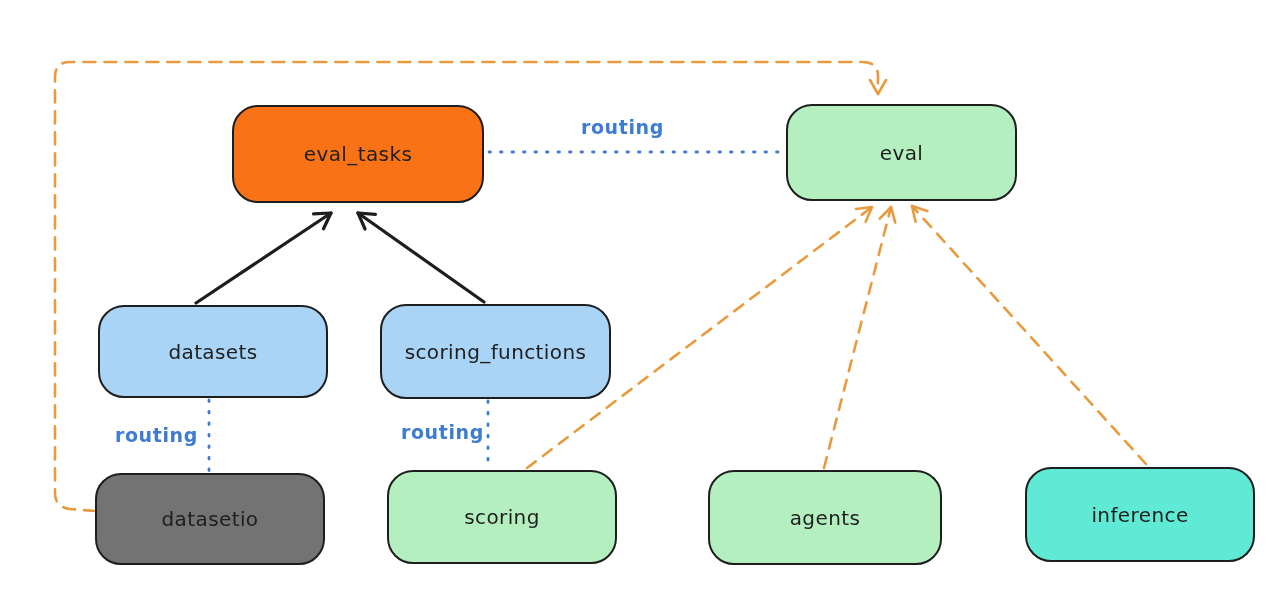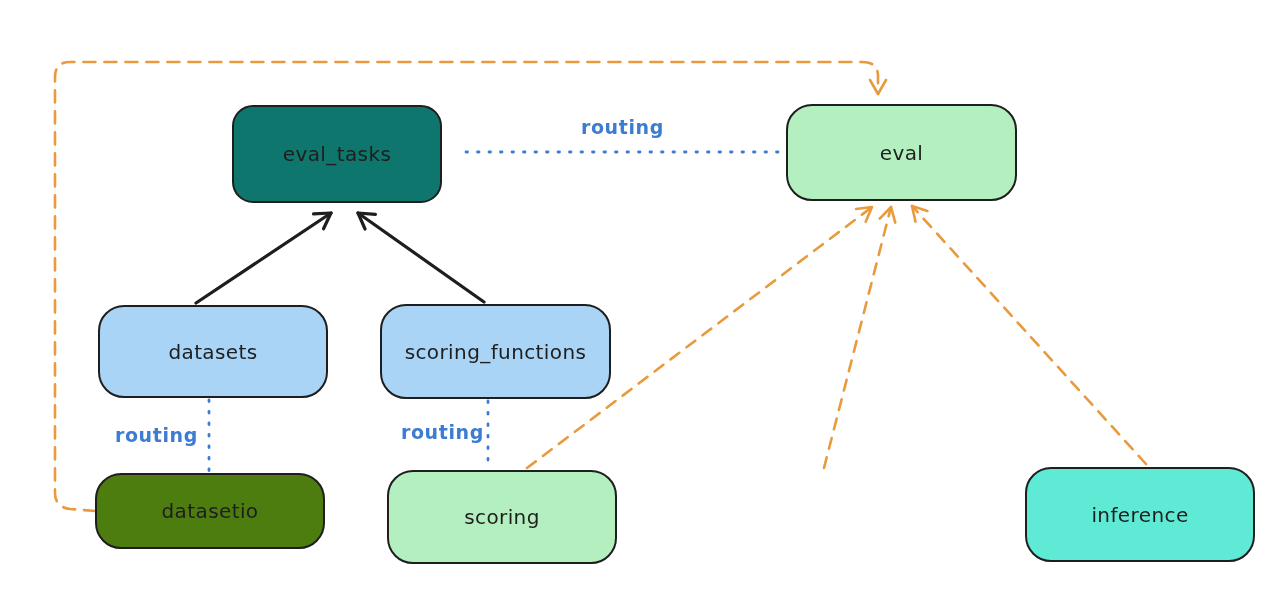--- a/index.html
+++ b/index.html
@@ -56,44 +56,47 @@
     <path d="M 466 152 L 784 152" fill="none" stroke-width="2.8" stroke-dasharray="1.5 10" stroke-linecap="round" stroke="#3d7cd0"></path>
     <path d="M 209 400 L 209 471" fill="none" stroke-width="2.8" stroke-dasharray="1.5 10" stroke-linecap="round" stroke="#3d7cd0"></path>
     <path d="M 488 401 L 488 468" fill="none" stroke-width="2.8" stroke-dasharray="1.5 10" stroke-linecap="round" stroke="#3d7cd0"></path>
 
     <path d="M 96 511 L 70 509 Q 55 507 55 493 L 55 77 Q 55 62 70 62 L 862 62 Q 878 62 878 76 L 878 94" fill="none" stroke-width="2.6" stroke-dasharray="12 9" stroke-linecap="round" marker-end="url(#mOrange)" stroke="#e89a3c"></path>
     <path d="M 527 468 L 872 207" fill="none" stroke-width="2.6" stroke-dasharray="11 9" stroke-linecap="round" marker-end="url(#mOrange)" stroke="#e89a3c"></path>
     <path d="M 824 468 L 891 207" fill="none" stroke-width="2.6" stroke-dasharray="11 9" stroke-linecap="round" marker-end="url(#mOrange)" stroke="#e89a3c"></path>
     <path d="M 1146 464 L 912 206" fill="none" stroke-width="2.6" stroke-dasharray="11 9" stroke-linecap="round" marker-end="url(#mOrange)" stroke="#e89a3c"></path>
   </svg>
 
-  <div class="node" style="left: 232px; top: 105px; width: 210px; height: 98px; background-color: #0f766e; border-radius: 21px;">
+  <div class="node" style="left: 232px; top: 105px; width: 252px; height: 98px; background-color: #f97316;">
     <span>eval_tasks</span>
   </div>
 
   <div class="node" style="left: 98px; top: 305px; width: 230px; height: 93px; background-color: rgb(169, 212, 245);">
     <span>datasets</span>
   </div>
 
   <div class="node" style="left: 786px; top: 104px; width: 231px; height: 97px; background-color: rgb(180, 239, 191);">
     <span>eval</span>
   </div>
 
   <div class="node" style="left: 380px; top: 304px; width: 231px; height: 95px; background-color: rgb(169, 212, 245);">
     <span>scoring_functions</span>
   </div>
 
-  <div class="node" style="left: 95px; top: 473px; width: 230px; height: 76px; background-color: #4d7c0f;">
+  <div class="node" style="left: 95px; top: 473px; width: 230px; height: 92px; background-color: #737373;">
     <span>datasetio</span>
   </div>
 
   <div class="node" style="left: 387px; top: 470px; width: 230px; height: 94px; background-color: rgb(180, 239, 191);">
     <span>scoring</span>
   </div>
 
+  <div class="node" style="left: 708px; top: 470px; width: 234px; height: 95px; background-color: rgb(180, 239, 191);">
+    <span>agents</span>
+  </div>
 
   <div class="node" style="left: 1025px; top: 467px; width: 230px; height: 95px; background-color: #5eead4;">
     <span>inference</span>
   </div>
 
   <span class="edge-label" style="left: 581px; top: 116px; color: rgb(61, 124, 208);">routing</span>
 
   <span class="edge-label" style="left: 115px; top: 424px; color: rgb(61, 124, 208);">routing</span>
 
   <span class="edge-label" style="left: 401px; top: 421px; color: rgb(61, 124, 208);">routing</span>

